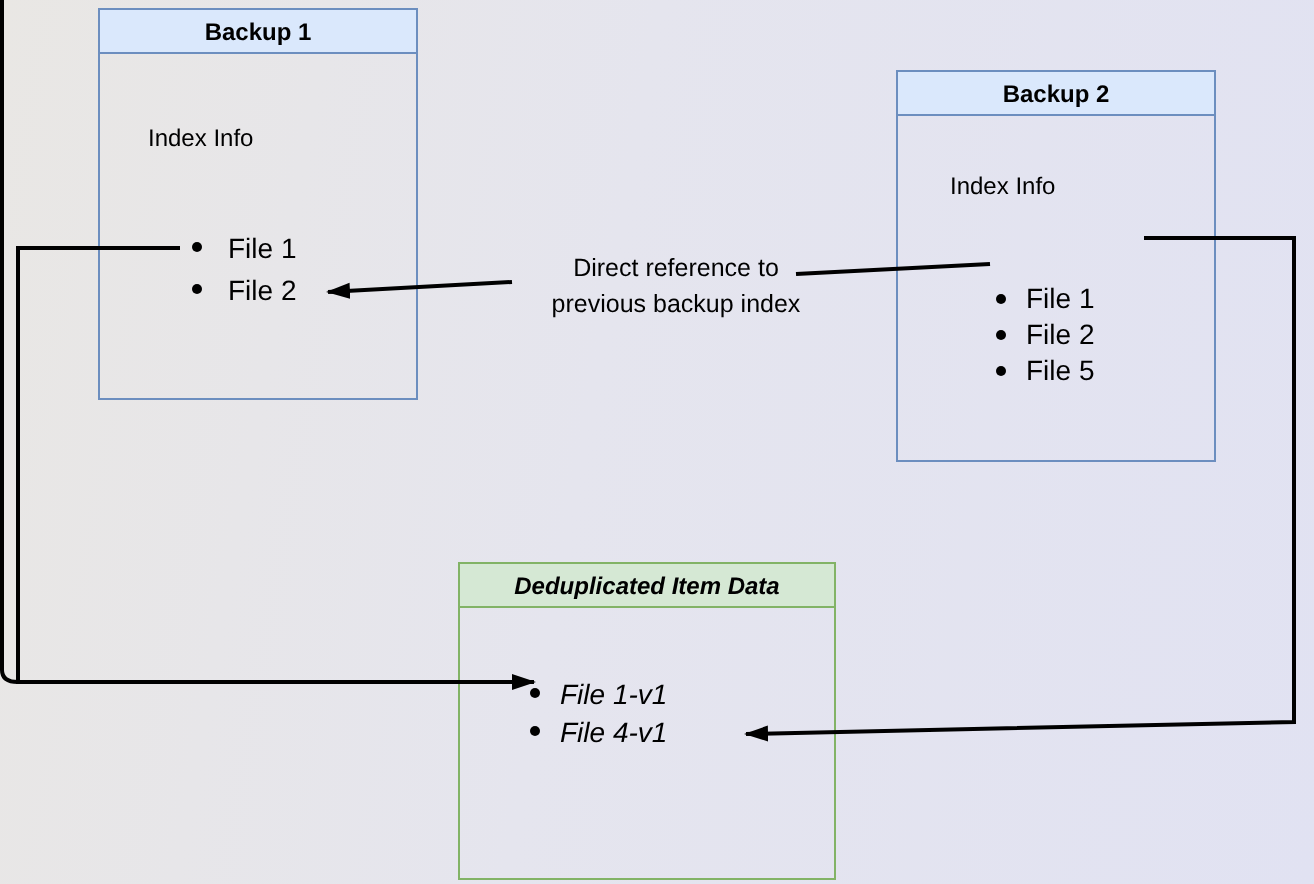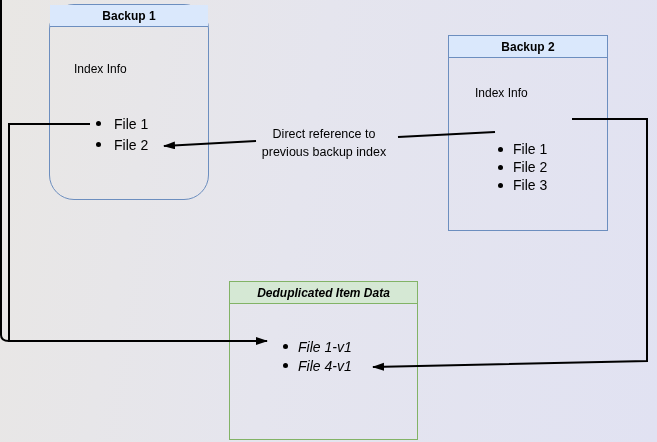--- a/index.html
+++ b/index.html
@@ -42,21 +42,21 @@
     line-height: 22px;
     text-align: center;
     font-weight: bold;
     font-size: 12px;
     border-bottom: 1.5px solid;
     box-sizing: border-box;
   }
   .blue  .box-header { background: #dae8fc; border-color: #6c8ebf; }
   .green .box-header { background: #d5e8d4; border-color: #82b366; }
 
-  #backup1 { left: 49px;  top: 4px;   width: 160px; height: 196px; border-radius: 25px; }
+  #backup1 { left: 49px;  top: 4px;   width: 160px; height: 196px; }
   #backup2 { left: 448px; top: 3px;   width: 160px; height: 196px; margin-top: 32px; }
   #dedup   { left: 229px; top: 281px; width: 189px; height: 159px; }
 
   .subtitle {
     position: absolute;
     font-size: 12px;
     line-height: 18px;
     white-space: nowrap;
   }
   #backup1 .subtitle { left: 24px; top: 55px; }
@@ -82,27 +82,27 @@
   .file-label {
     font-size: 14px;
     white-space: nowrap;
   }
   #backup1 ul.files { left: 46px; top: 108px; }
   #backup1 ul.files li { height: 21px; }
   #backup1 .dot { margin-right: 13px; }
   #backup2 ul.files { left: 49px; top: 104px; }
   #backup2 ul.files li { height: 18px; }
   #backup2 .dot { margin-right: 10px; }
-  #dedup ul.files { left: 53px; top: 55px; }
+  #dedup ul.files { left: 35px; top: 55px; }
   #dedup ul.files li { height: 19px; }
   #dedup .dot { margin-right: 10px; }
 
   .annotation {
     position: absolute;
-    left: 234px;
+    left: 248px;
     top: 126px;
     width: 180px;
     text-align: center;
     font-size: 12.5px;
     line-height: 17.5px;
     z-index: 4;
     white-space: nowrap;
   }
 </style>
 </head>
@@ -149,21 +149,21 @@
       <li>
         <span class="dot"></span>
         <span class="file-label">File 1</span>
       </li>
       <li>
         <span class="dot"></span>
         <span class="file-label">File 2</span>
       </li>
       <li>
         <span class="dot"></span>
-        <span class="file-label">File 3</span>
+        <span class="file-label">File 5</span>
       </li>
     </ul>
   </div>
 
   <div class="box green" id="dedup">
     <div class="box-header">Deduplicated Item Data</div>
     <ul class="files">
       <li>
         <span class="dot"></span>
         <span class="file-label">File 1-v1</span>

